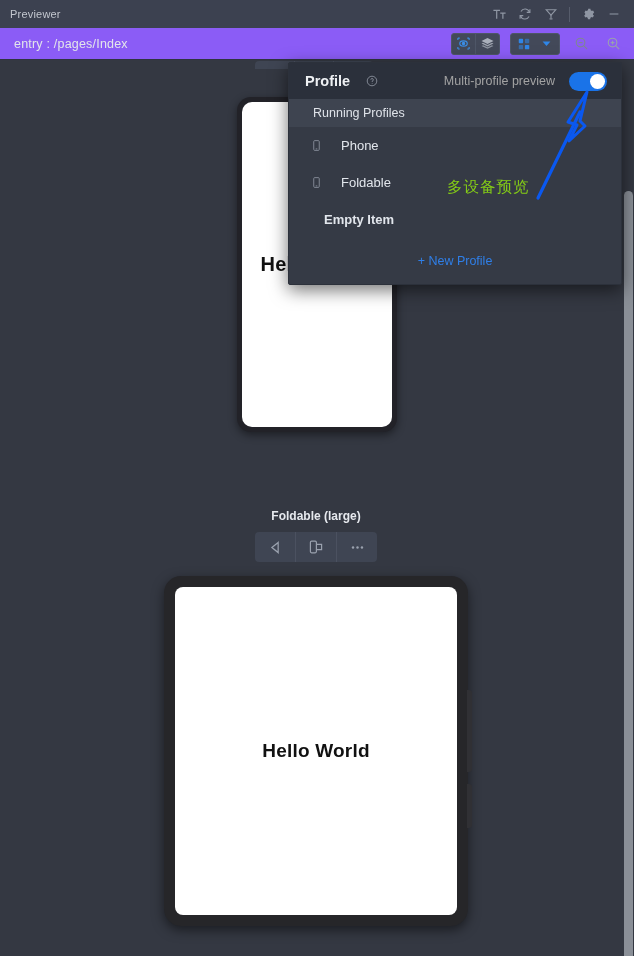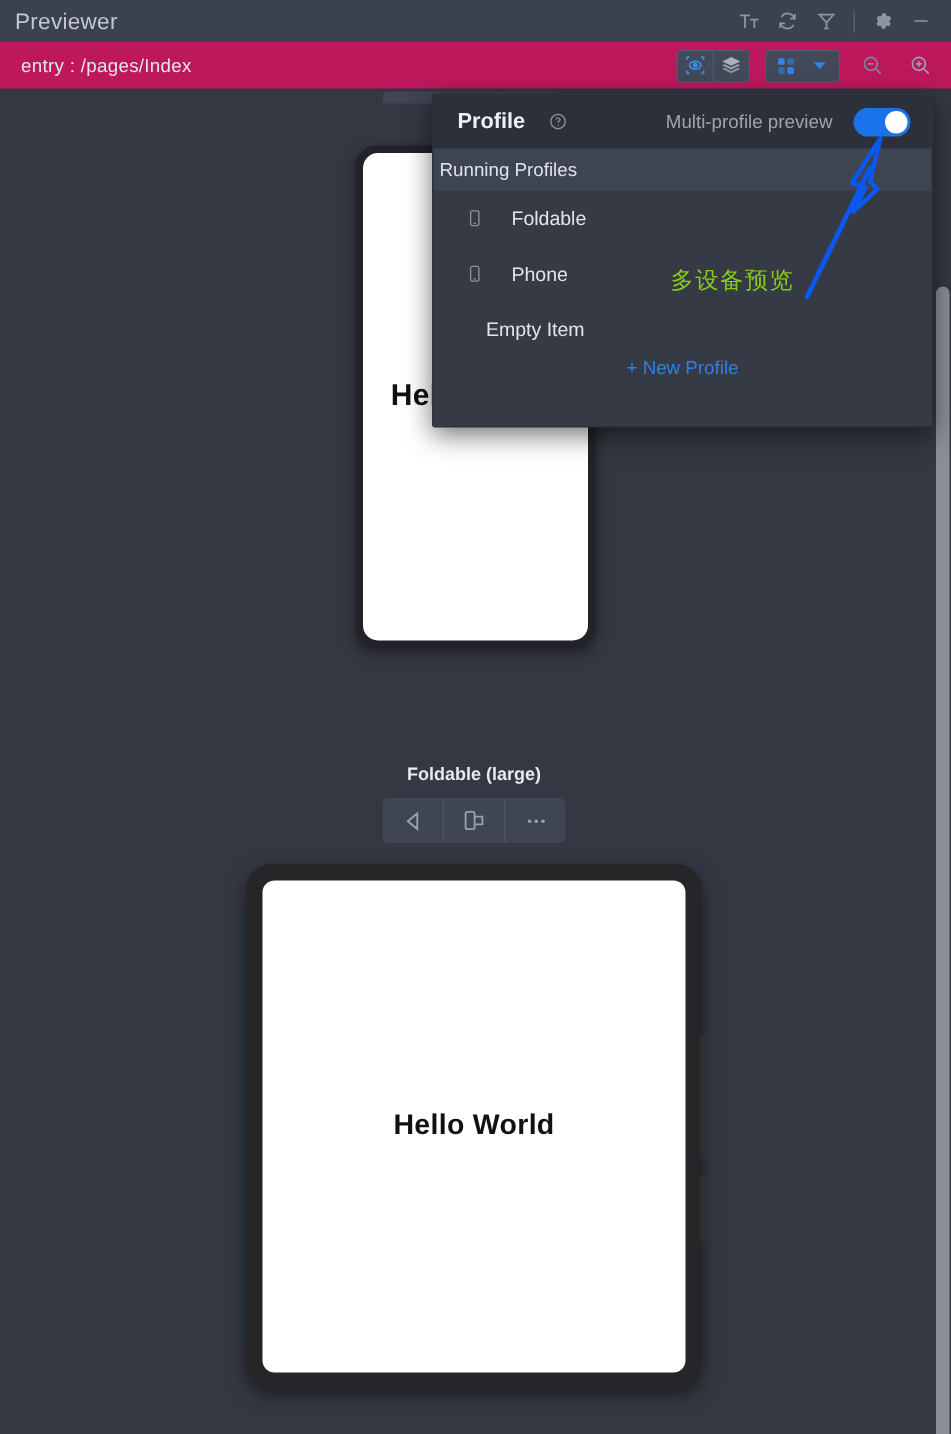--- a/index.html
+++ b/index.html
@@ -24,21 +24,21 @@
   .titlebar {
     position: absolute;
     left: 0; top: 0;
     width: 634px; height: 28px;
     background: #3c4150;
     display: flex;
     align-items: center;
     padding: 0 8px 0 10px;
   }
   .titlebar-title {
-    font-size: 15px;
+    font-size: 11px;
     color: #c3c7cf;
     letter-spacing: .2px;
   }
   .titlebar-actions {
     margin-left: auto;
     display: flex;
     align-items: center;
     gap: 2px;
   }
   .tb-btn {
@@ -50,21 +50,21 @@
     width: 1px; height: 15px;
     background: #565c6b;
     margin: 0 4px;
   }
 
   
   .toolbar {
     position: absolute;
     left: 0; top: 28px;
     width: 634px; height: 32px;
-    background: #be185d;
+    background: #8b5cf6;
     display: flex;
     align-items: center;
     padding: 0 10px 0 14px;
     border-bottom: 1px solid #2f3440;
   }
   .entry-label {
     font-size: 12.5px;
     color: #e3e6ea;
     letter-spacing: .2px;
   }
@@ -248,42 +248,43 @@
     top: 2px; right: 2px;
     width: 15px; height: 15px;
     border-radius: 50%;
     background: #ffffff;
   }
   .section-header {
     height: 28px;
     background: #3e4450;
     display: flex;
     align-items: center;
-    padding-left: 4px;
+    padding-left: 24px;
     font-size: 12.5px;
     color: #dfe3e9;
   }
   .profile-row {
     height: 37px;
     display: flex;
     align-items: center;
     padding-left: 16px;
     font-size: 13px;
     color: #e2e6ec;
   }
   .profile-row .pi {
     width: 22px;
     display: flex; align-items: center; justify-content: center;
     color: #8b919d;
     margin-right: 14px;
   }
-  .profile-row.indent { padding-left: 35px; }
+  .profile-row.indent { padding-left: 35px; font-weight: bold; }
   .panel-footer {
     height: 46px;
     display: flex;
+    align-items: center;
     justify-content: center;
   }
   .new-profile {
     font-size: 12.5px;
     color: #2f7fe8;
   }
 
   
   .annot-arrow {
     position: absolute;
@@ -507,31 +508,31 @@
 
     <div class="section-header">Running Profiles</div>
 
     <div class="profile-row">
       <span class="pi">
         <svg width="13" height="13" viewBox="0 0 16 16" fill="none" stroke="currentColor" stroke-width="1.1">
           <rect x="4.6" y="2" width="6.8" height="12" rx="1.2"></rect>
           <path d="M7 12.2h2"></path>
         </svg>
       </span>
-      <span>Foldable</span>
+      <span>Phone</span>
     </div>
 
     <div class="profile-row">
       <span class="pi">
         <svg width="13" height="13" viewBox="0 0 16 16" fill="none" stroke="currentColor" stroke-width="1.1">
           <rect x="4.6" y="2" width="6.8" height="12" rx="1.2"></rect>
           <path d="M7 12.2h2"></path>
         </svg>
       </span>
-      <span>Phone</span>
+      <span>Foldable</span>
     </div>
 
 
     <div class="profile-row indent">
       <span>Empty Item</span>
     </div>
 
     <div class="panel-footer">
       <span class="new-profile">+ New Profile</span>
     </div>

